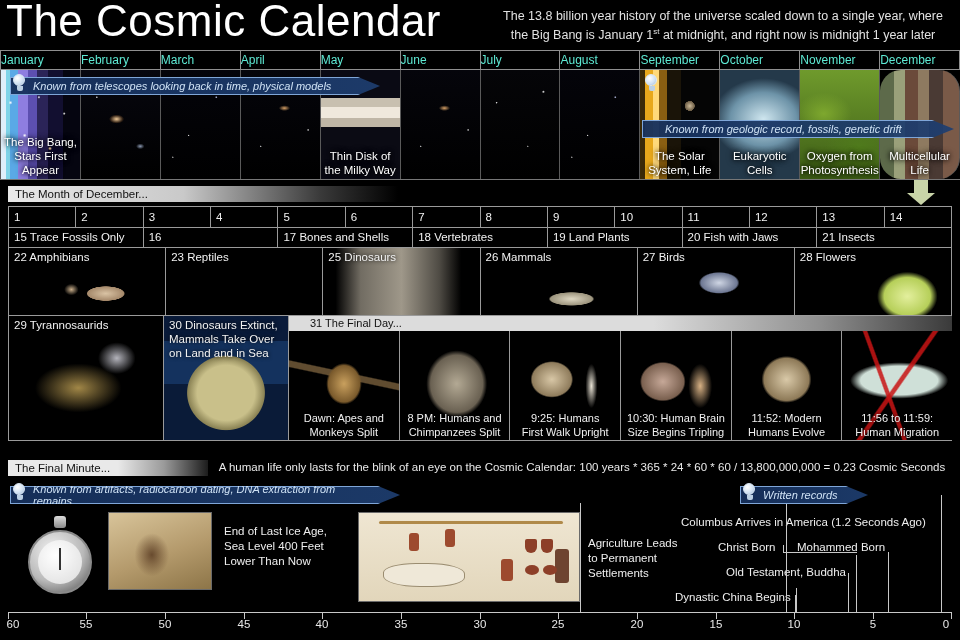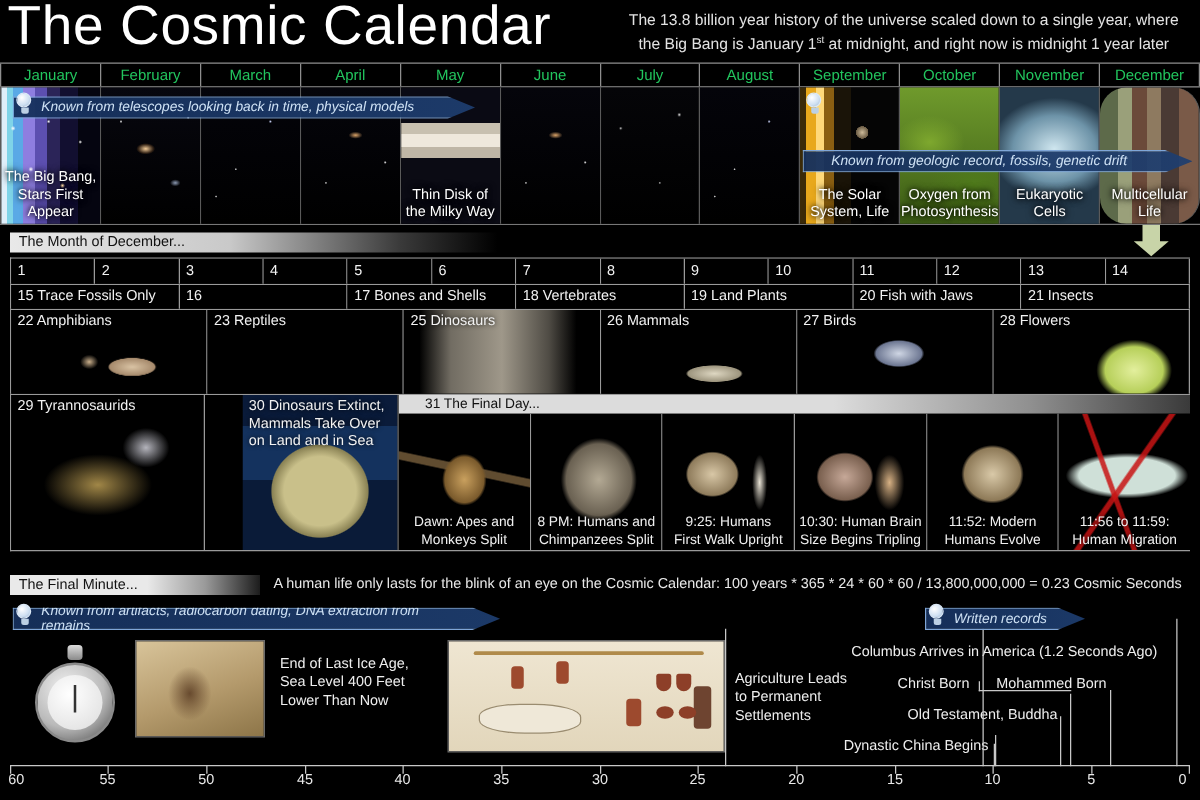--- a/index.html
+++ b/index.html
@@ -21,21 +21,21 @@
   .subtitle {
     position:absolute; left:492px; top:8px; width:462px;
     font-size:12.5px; line-height:16px; color:#e2e2e2; text-align:center;
   }
   .subtitle sup { font-size:8px; vertical-align:super; }
 
   
   .months { display:flex; height:20px; border-top:1px solid #8f8f8f; border-bottom:1px solid #8f8f8f;}
   .month {
     flex:1 1 0; border-right:1px solid #8f8f8f;
-    font-size:12px; text-align:center; line-height:19px; color:#22c55e;
+    font-size:12px; line-height:19px; color:#5eead4;
   }
   .month:first-child { border-left:1px solid #8f8f8f; }
 
   .year-strip { position:relative; height:110px; display:flex; border-bottom:1px solid #777; }
   .ycell { flex:1 1 0; border-right:1px solid #5a5a5a; position:relative; overflow:hidden; }
   .ycell:first-child { border-left:1px solid #5a5a5a; }
   .ycell .cap {
     position:absolute; left:0; right:0; bottom:2px; text-align:center;
     font-size:11.5px; line-height:14px; color:#fff;
     text-shadow:0 0 4px #000, 0 0 7px #000;
@@ -281,25 +281,25 @@
     <div class="ycell sp3"></div>
     <div class="ycell milkyway">
       <div class="cap">Thin Disk of<br>the Milky Way</div>
     </div>
     <div class="ycell sp3"></div>
     <div class="ycell sp1"></div>
     <div class="ycell sp2"></div>
     <div class="ycell solar">
       <div class="cap">The Solar<br>System, Life</div>
     </div>
+    <div class="ycell euk">
+      <div class="cap">Eukaryotic<br>Cells</div>
+    </div>
     <div class="ycell oxygen">
       <div class="cap">Oxygen from<br>Photosynthesis</div>
-    </div>
-    <div class="ycell euk">
-      <div class="cap">Eukaryotic<br>Cells</div>
     </div>
     <div class="ycell multi">
       <div class="cap">Multicellular<br>Life</div>
     </div>
   </div>
 
   <div class="banner" style="left:10px; top:77px; width:370px;">
     <span>Known from telescopes looking back in time, physical models</span>
   </div>
   <div class="bulb" style="left:13px; top:74px;">
@@ -415,21 +415,21 @@
         <div class="art flower"></div>
         <div class="lbl">28 Flowers</div>
         </div>
     </div>
 
     <div class="row r-last">
       <div class="cell" style="flex:0 0 155px;">
         <div class="art trex"></div>
         <div class="lbl">29 Tyrannosaurids</div>
       </div>
-      <div class="cell" style="flex:0 0 125px;margin-left:30px;">
+      <div class="cell" style="flex:0 0 125px;">
         <div class="art asteroid"></div>
         <div class="lbl">30 Dinosaurs Extinct,<br>Mammals Take Over<br>on Land and in Sea</div>
       </div>
       <div class="cell" style="flex:1 1 auto; border-right:none;">
         <div class="finalday-head">31 The Final Day...</div>
         <div class="fd-wrap">
           <div class="fd-cell">
             <div class="art monkey"></div>
             <div class="fd-cap">Dawn: Apes and<br>Monkeys Split</div>
           </div>

